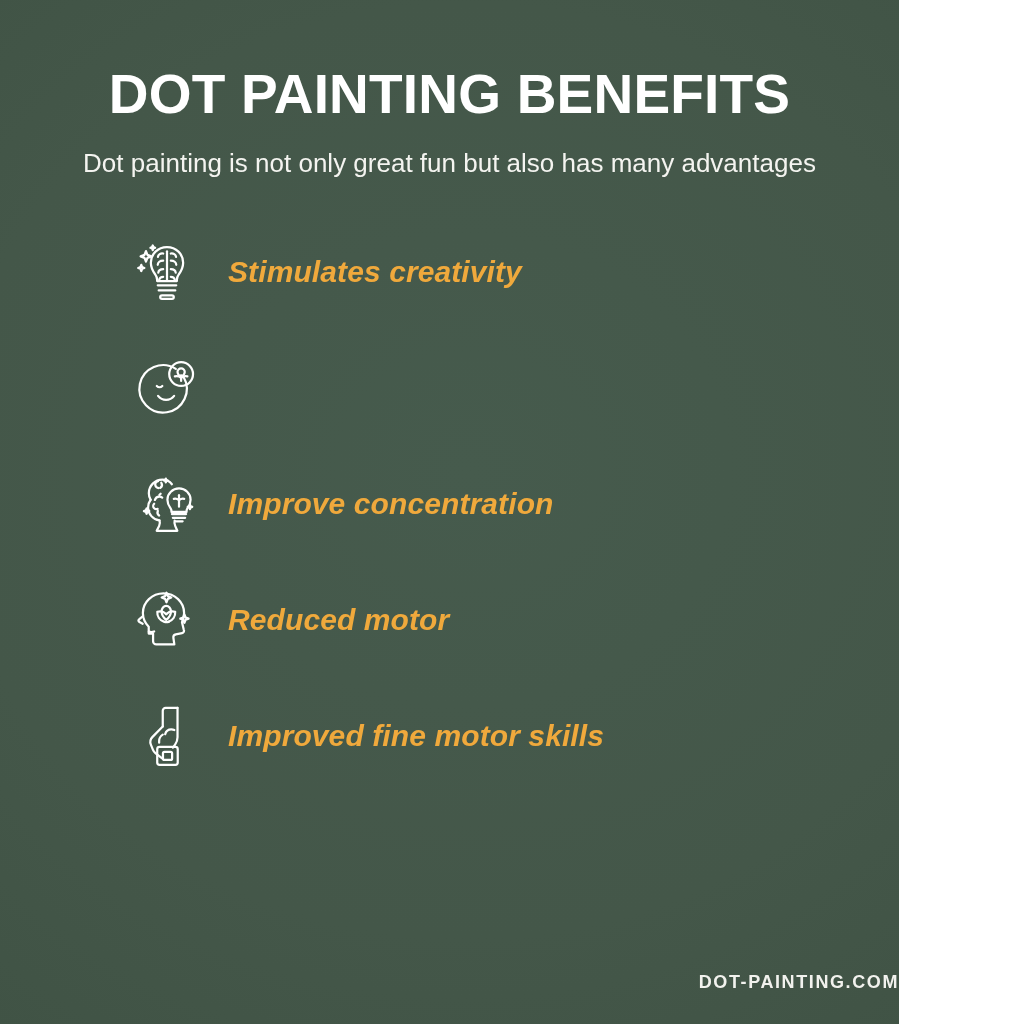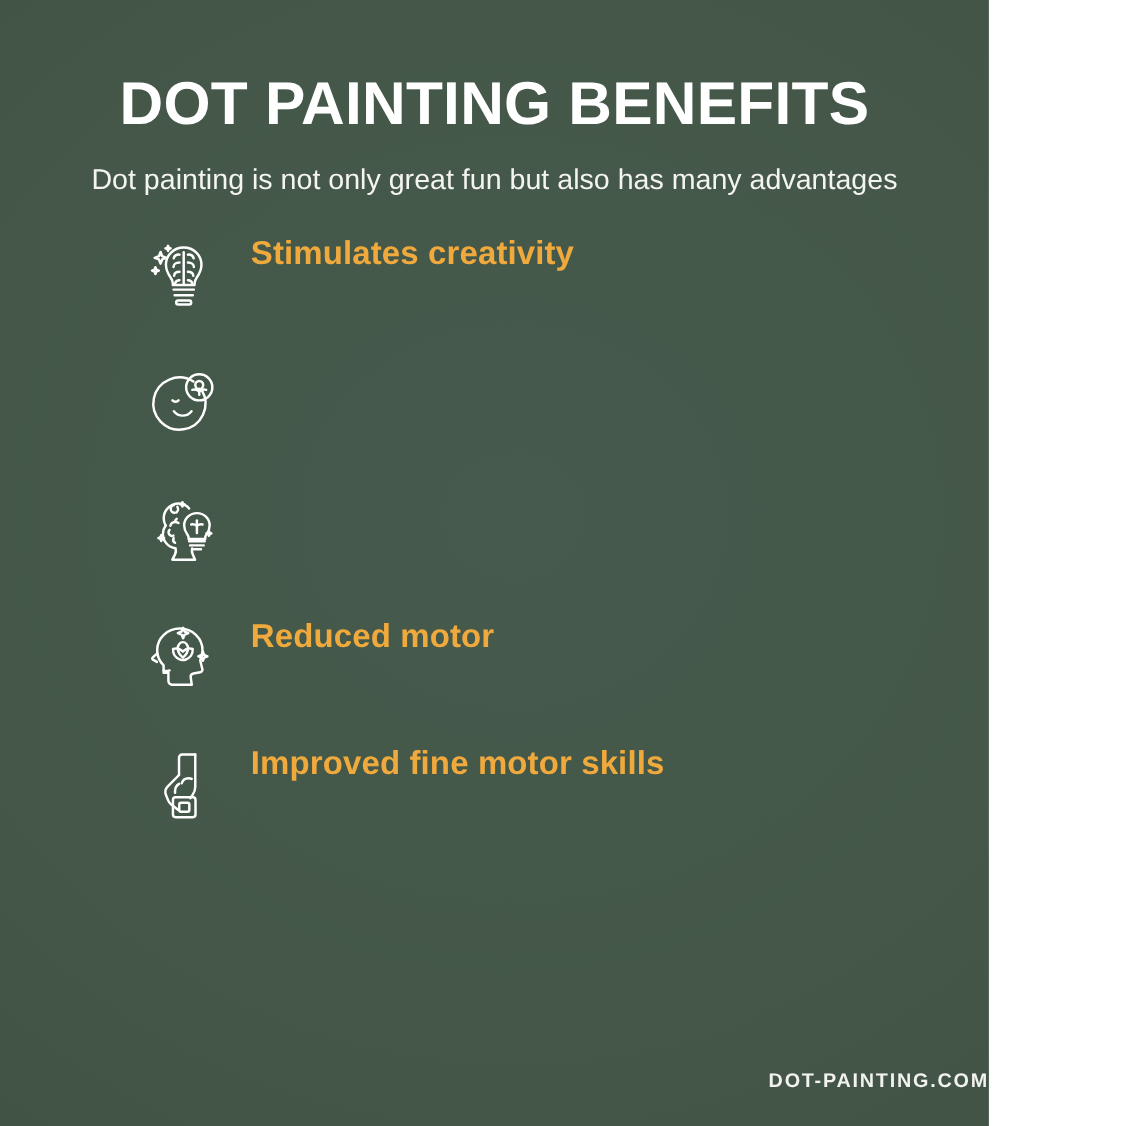--- a/index.html
+++ b/index.html
@@ -53,21 +53,23 @@
   .benefits {
     margin-top:34px;
     width:100%;
     padding-left:131px;
     display:flex;
     flex-direction:column;
   }
 
   .benefit-row {
     display:flex;
+    align-items:center;
     height:116px;
+    font-style:italic;
   }
 
   .benefit-icon {
     width:72px;
     min-width:72px;
     height:72px;
     display:flex;
     align-items:center;
     justify-content:center;
   }
@@ -157,20 +159,21 @@
           <path d="M43.3 17.4c6 0 10.9 4.7 10.9 10.5 0 3.6-1.4 5.9-2.7 7.7-.6.9-1.1 1.8-1.1 2.9v1h-14.2v-1c0-1.1-.5-2-1.1-2.9-1.3-1.8-2.7-4.1-2.7-7.7 0-5.8 4.9-10.5 10.9-10.5z"></path>
           <path d="M36.6 41.5h13.4M37.5 45h11.6"></path>
           <path d="M39.9 48.3h6.8"></path>
           <path d="M43.3 23.7v10.8"></path>
           <path d="M43.3 28.3c-1.4-1.1-3.2-1.6-4.9-1.2m4.9 1.2c1.4-1.1 3.2-1.6 4.9-1.2"></path>
           <path d="M53.6 32.6l.6 1.5 1.5.6-1.5.6-.6 1.5-.6-1.5-1.5-.6 1.5-.6z"></path>
           <path d="M12.8 36.2l.7 1.8 1.8.7-1.8.7-.7 1.8-.7-1.8-1.8-.7 1.8-.7z"></path>
           <path d="M30.9 8.1l.5 1.3 1.3.5-1.3.5-.5 1.3-.5-1.3-1.3-.5 1.3-.5z"></path>
         </svg>
       </span>
+      <span class="benefit-label">Improve concentration</span>
     </div>
 
     <div class="benefit-row">
       <span class="benefit-icon">
         <svg viewBox="0 0 64 64" fill="none" stroke="#ffffff" stroke-width="2.1" stroke-linecap="round" stroke-linejoin="round">
           <path d="M46.1 34.1c1.3-2.6 2-5.5 2-8.6C48.1 15.2 39.4 7 28.7 7 18 7 9.3 15.2 9.3 25.5c0 5 2.1 9.5 5.5 12.9v6.4h4.1v7.1c0 1.7 1.4 3.1 3.1 3.1h16.9l-.9-6.3c-.2-1.5.8-2.9 2.3-3.2l5.9-1.2c1.5-.3 2.3-1.9 1.6-3.2z"></path>
           <path d="M9.4 28.2l-3.9 3.5c-.6.5-.5 1.5.2 1.9l3.4 1.9"></path>
           <path d="M14.9 42.9c1.6.6 3.4.6 5-.1"></path>
           <path d="M31.3 18.6c2.4 0 4.4 2.4 4.4 5.3 0 3.7-2.9 6.7-4.4 8-1.5-1.3-4.4-4.3-4.4-8 0-2.9 2-5.3 4.4-5.3z"></path>
           <path d="M31.3 26.5c-2.3-2.2-5.5-3-8.4-2.1-.3 4.1 2.2 7.8 6.1 9.1 1.5.5 3.1.6 4.6.2"></path>

